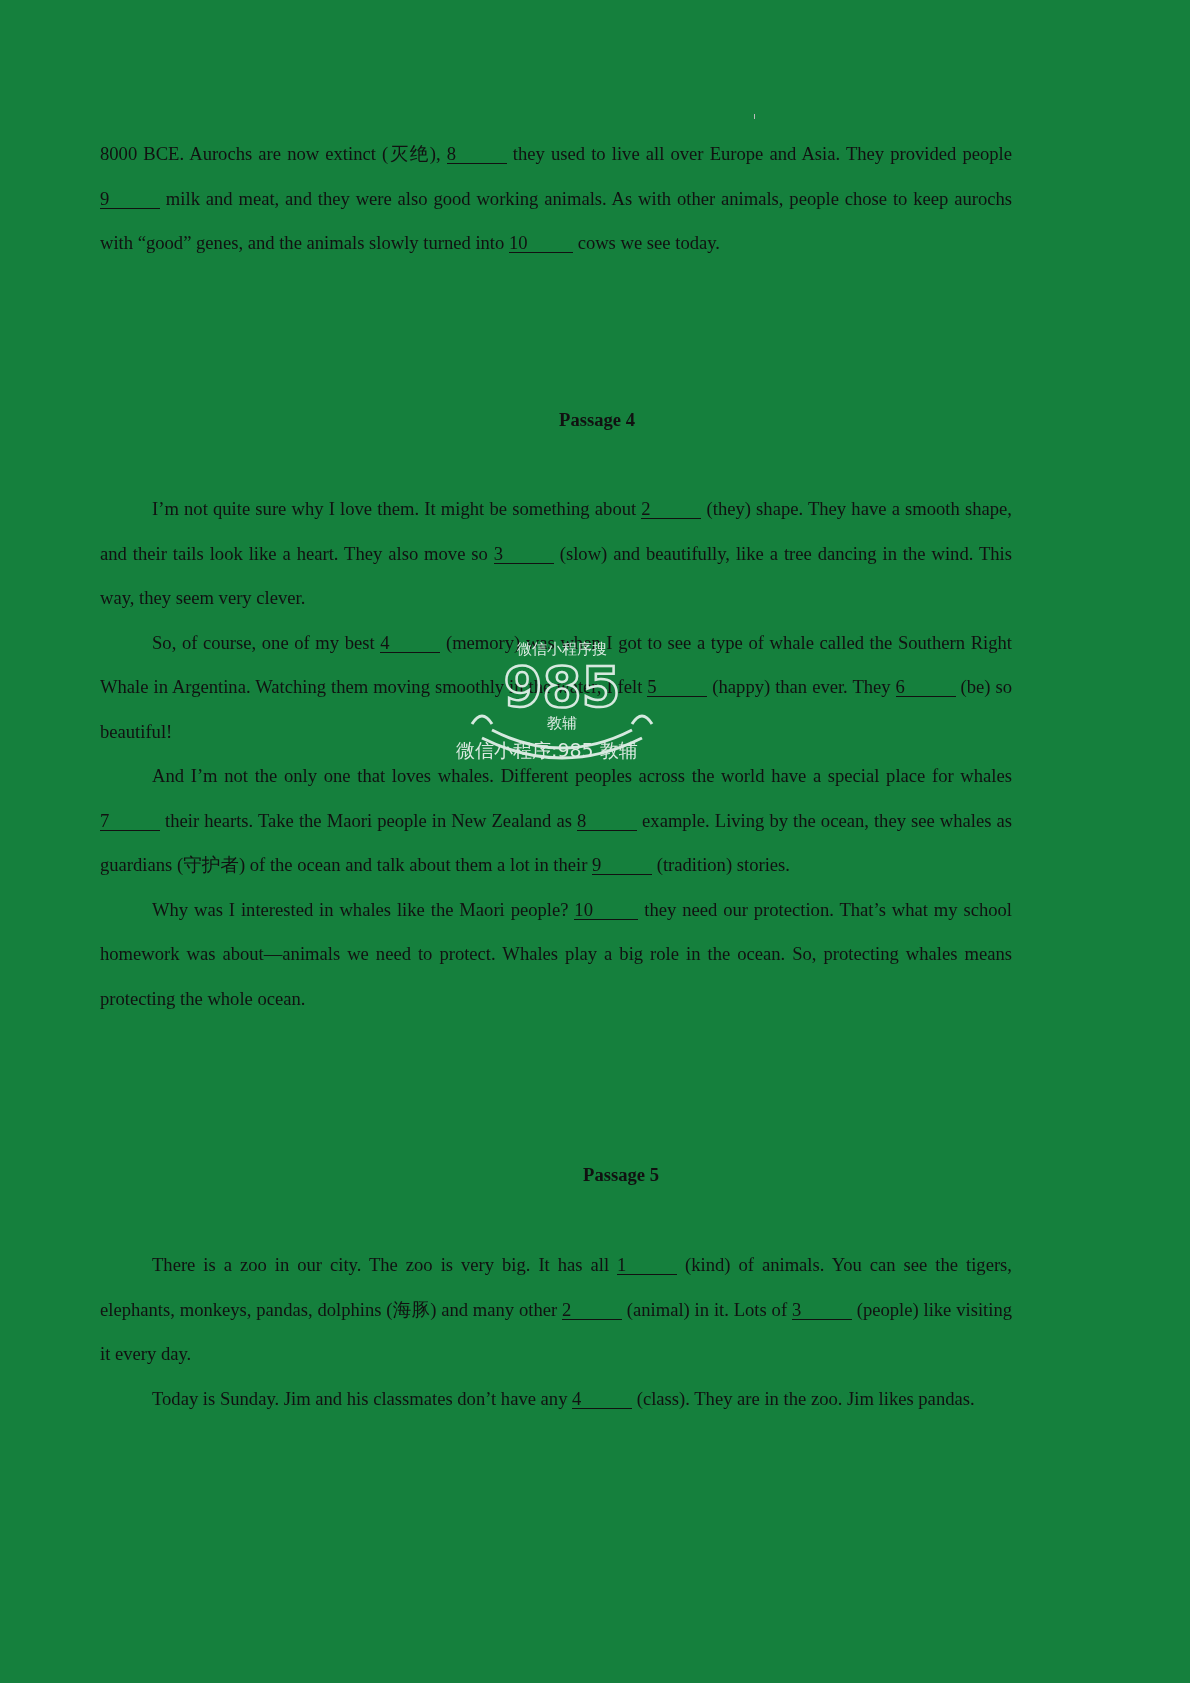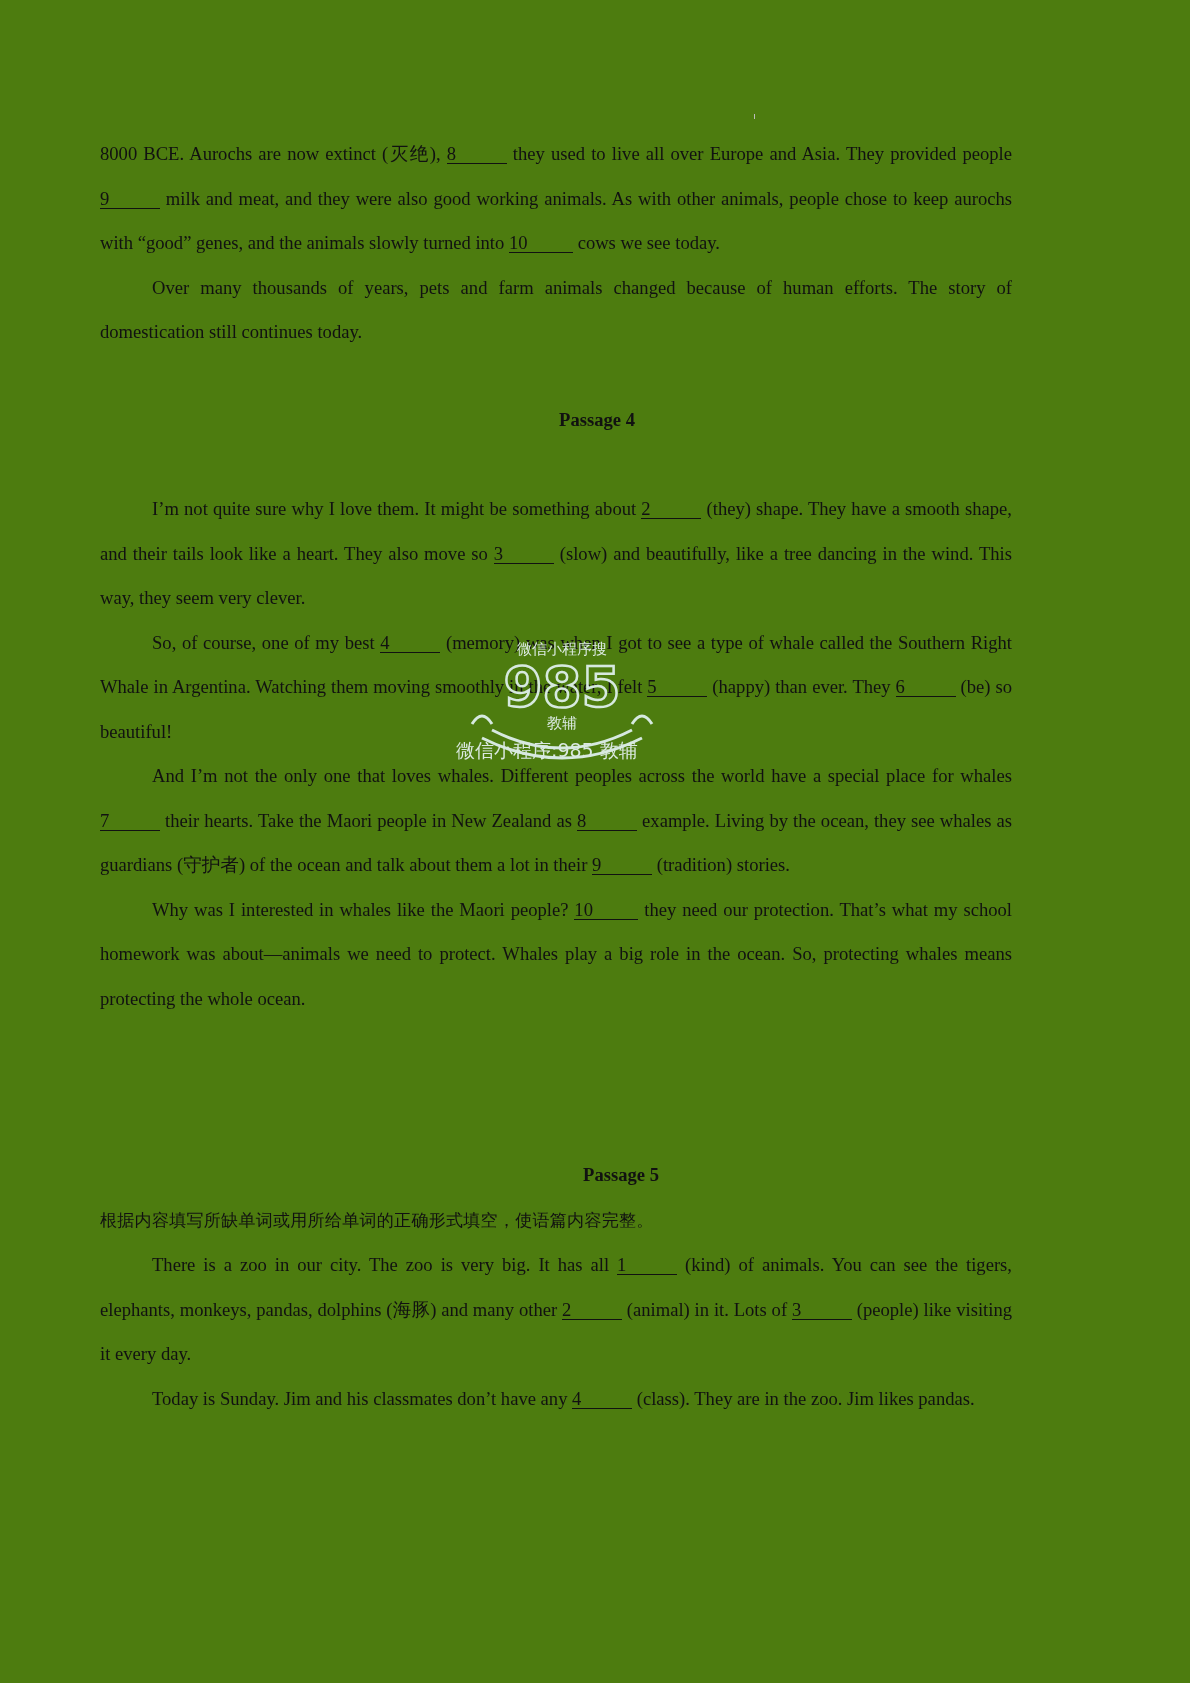--- a/index.html
+++ b/index.html
@@ -1,18 +1,18 @@
 <!DOCTYPE html>
 <html><head>
 <meta charset="utf-8">
 <style>
   html, body { margin: 0; padding: 0; background: #ffffff; }
   body { width: 1190px; height: 1683px; position: relative; overflow: hidden; }
   .page {
-    position: absolute; left: 0; top: 0; width: 1190px; height: 1683px; background: #4d7c0f;
+    position: absolute; left: 0; top: 0; width: 1190px; height: 1683px; background: #15803d;
   }
   .text-block {
     position: absolute; left: 100px; width: 912px;
     font-family: "Liberation Serif", "DejaVu Serif", serif;
     font-size: 18.6px; color: #111111; line-height: 44.5px;
   }
   .para { margin: 0; text-align: justify; text-align-last: left; }
   .para.indent { text-indent: 52px; }
   .blank {
     display: inline-block; border-bottom: 1px solid #111; text-align: center;
@@ -42,21 +42,20 @@
 </style>
 </head>
 <body>
 
 <div class="page">
 
   <div class="tick-mark"></div>
 
   <div class="text-block" id="cont-block" style="top:132px;">
       <p class="para">8000 BCE. Aurochs are now extinct (灭绝), <span class="blank w60">8</span> they used to live all over Europe and Asia. They provided people <span class="blank w60">9</span> milk and meat, and they were also good working animals. As with other animals, people chose to keep aurochs with “good” genes, and the animals slowly turned into <span class="blank w64">10</span> cows we see today.</p>
-      <p class="para indent">Over many thousands of years, pets and farm animals changed because of human efforts. The story of domestication still continues today.</p>
     </div>
 
   <div class="heading" style="top:409px;">Passage 4</div>
   <div class="text-block" id="p4-block" style="top:487px;">
       <p class="para indent">I’m not quite sure why I love them. It might be something about <span class="blank w60">2</span> (they) shape. They have a smooth shape, and their tails look like a heart. They also move so <span class="blank w60">3</span> (slow) and beautifully, like a tree dancing in the wind. This way, they seem very clever.</p>
       <p class="para indent">So, of course, one of my best <span class="blank w60">4</span> (memory) was when I got to see a type of whale called the Southern Right Whale in Argentina. Watching them moving smoothly in the water, I felt <span class="blank w60">5</span> (happy) than ever. They <span class="blank w60">6</span> (be) so beautiful!</p>
       <p class="para indent">And I’m not the only one that loves whales. Different peoples across the world have a special place for whales <span class="blank w60">7</span> their hearts. Take the Maori people in New Zealand as <span class="blank w60">8</span> example. Living by the ocean, they see whales as guardians (守护者) of the ocean and talk about them a lot in their <span class="blank w60">9</span> (tradition) stories.</p>
       <p class="para indent">Why was I interested in whales like the Maori people? <span class="blank w64">10</span> they need our protection. That’s what my school homework was about—animals we need to protect. Whales play a big role in the ocean. So, protecting whales means protecting the whole ocean.</p>
     </div>
 
@@ -67,19 +66,18 @@
       <path d="M20 96 Q30 80 40 96"></path>
       <path d="M180 96 Q190 80 200 96"></path>
     </g>
     <text id="wm-arc" x="110" y="26" text-anchor="middle" font-family="DejaVu Sans, sans-serif" font-size="15" fill="#dcebe3">微信小程序搜</text>
     <text x="110" y="78" text-anchor="middle" font-family="DejaVu Sans, sans-serif" font-size="56" font-weight="bold" fill="none" stroke="#d6e9df" stroke-width="2.5">985</text>
     <text x="110" y="100" text-anchor="middle" font-family="DejaVu Sans, sans-serif" font-size="15" fill="#dcebe3">教辅</text>
   </svg>
   <div class="watermark-caption">微信小程序:985 教辅</div>
 
   <div class="heading" style="top:1164px;padding-left:24px;">Passage 5</div>
-  <div class="instruction" style="top:1209px;">根据内容填写所缺单词或用所给单词的正确形式填空，使语篇内容完整。</div>
   <div class="text-block" id="p5-block" style="top:1243px;">
       <p class="para indent">There is a zoo in our city. The zoo is very big. It has all <span class="blank w60">1</span> (kind) of animals. You can see the tigers, elephants, monkeys, pandas, dolphins (海豚) and many other <span class="blank w60">2</span> (animal) in it. Lots of <span class="blank w60">3</span> (people) like visiting it every day.</p>
       <p class="para indent">Today is Sunday. Jim and his classmates don’t have any <span class="blank w60">4</span> (class). They are in the zoo. Jim likes pandas.</p>
     </div>
 
 </div>
 
 </body></html>

